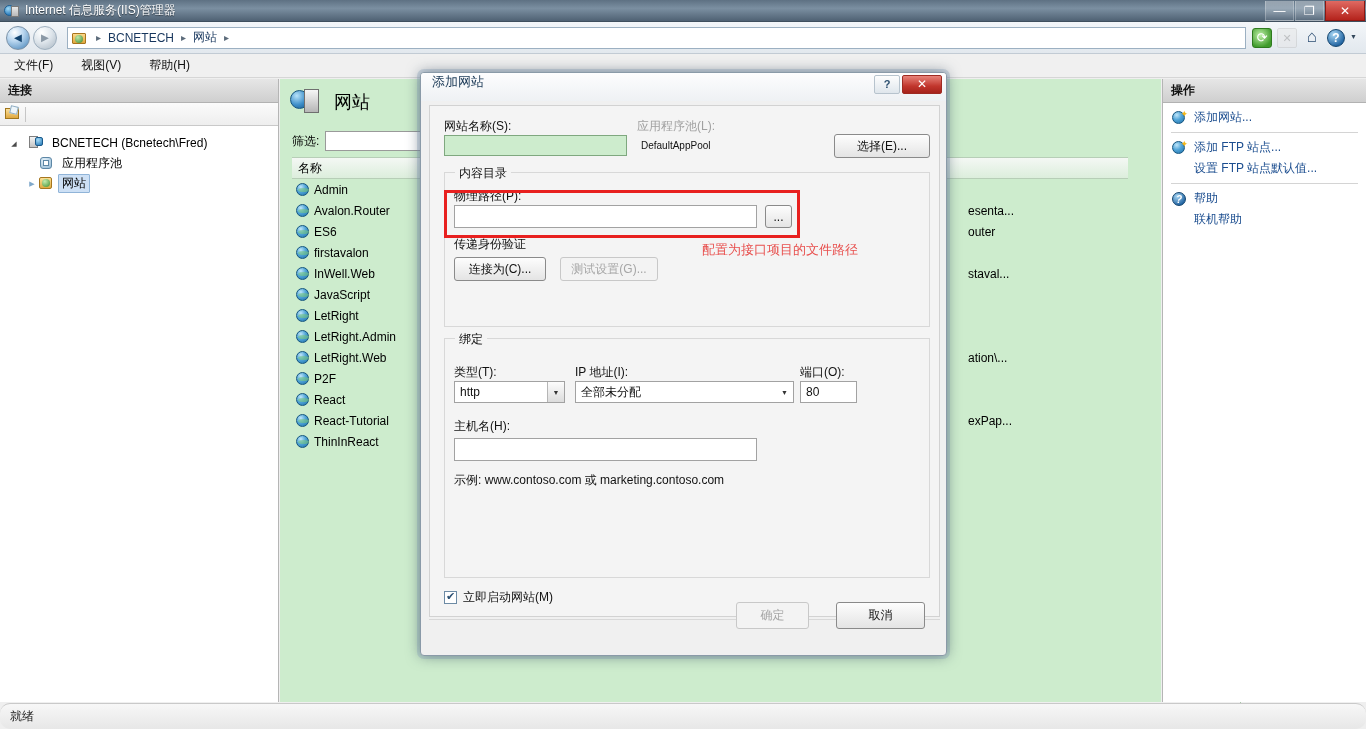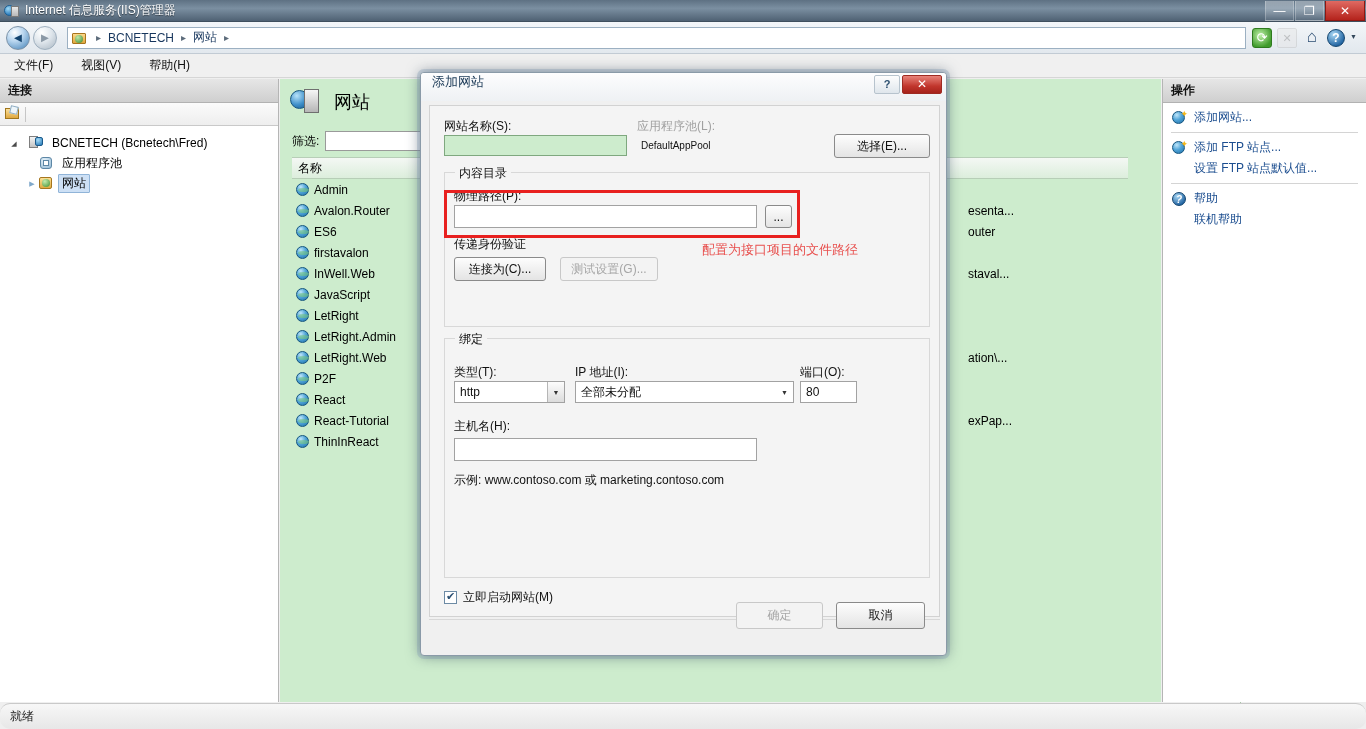--- a/index.html
+++ b/index.html
@@ -622,17 +622,17 @@
       <div class="tinput" style="position:absolute;left:24px;top:332px;width:303px;height:23px;"></div>
       <div style="position:absolute;left:24px;top:366px;font-size:12px;color:#111;">示例: www.contoso.com 或 marketing.contoso.com</div>
 
       <div class="cb-row" style="left:14px;top:483px;">
         <span class="cbox checked"></span>
         <span class="fld-label">立即启动网站(M)</span>
       </div>
     </div>
 
     <div class="dlg-foot-sep"></div>
-    <div class="btn disabled" style="position:absolute;left:315px;top:529px;width:87px;height:27px;">确定</div>
+    <div class="btn disabled" style="position:absolute;left:315px;top:529px;width:73px;height:27px;">确定</div>
     <div class="btn" style="position:absolute;left:415px;top:529px;width:89px;height:27px;">取消</div>
   </div>
 
 </div>
 
 </body></html>

